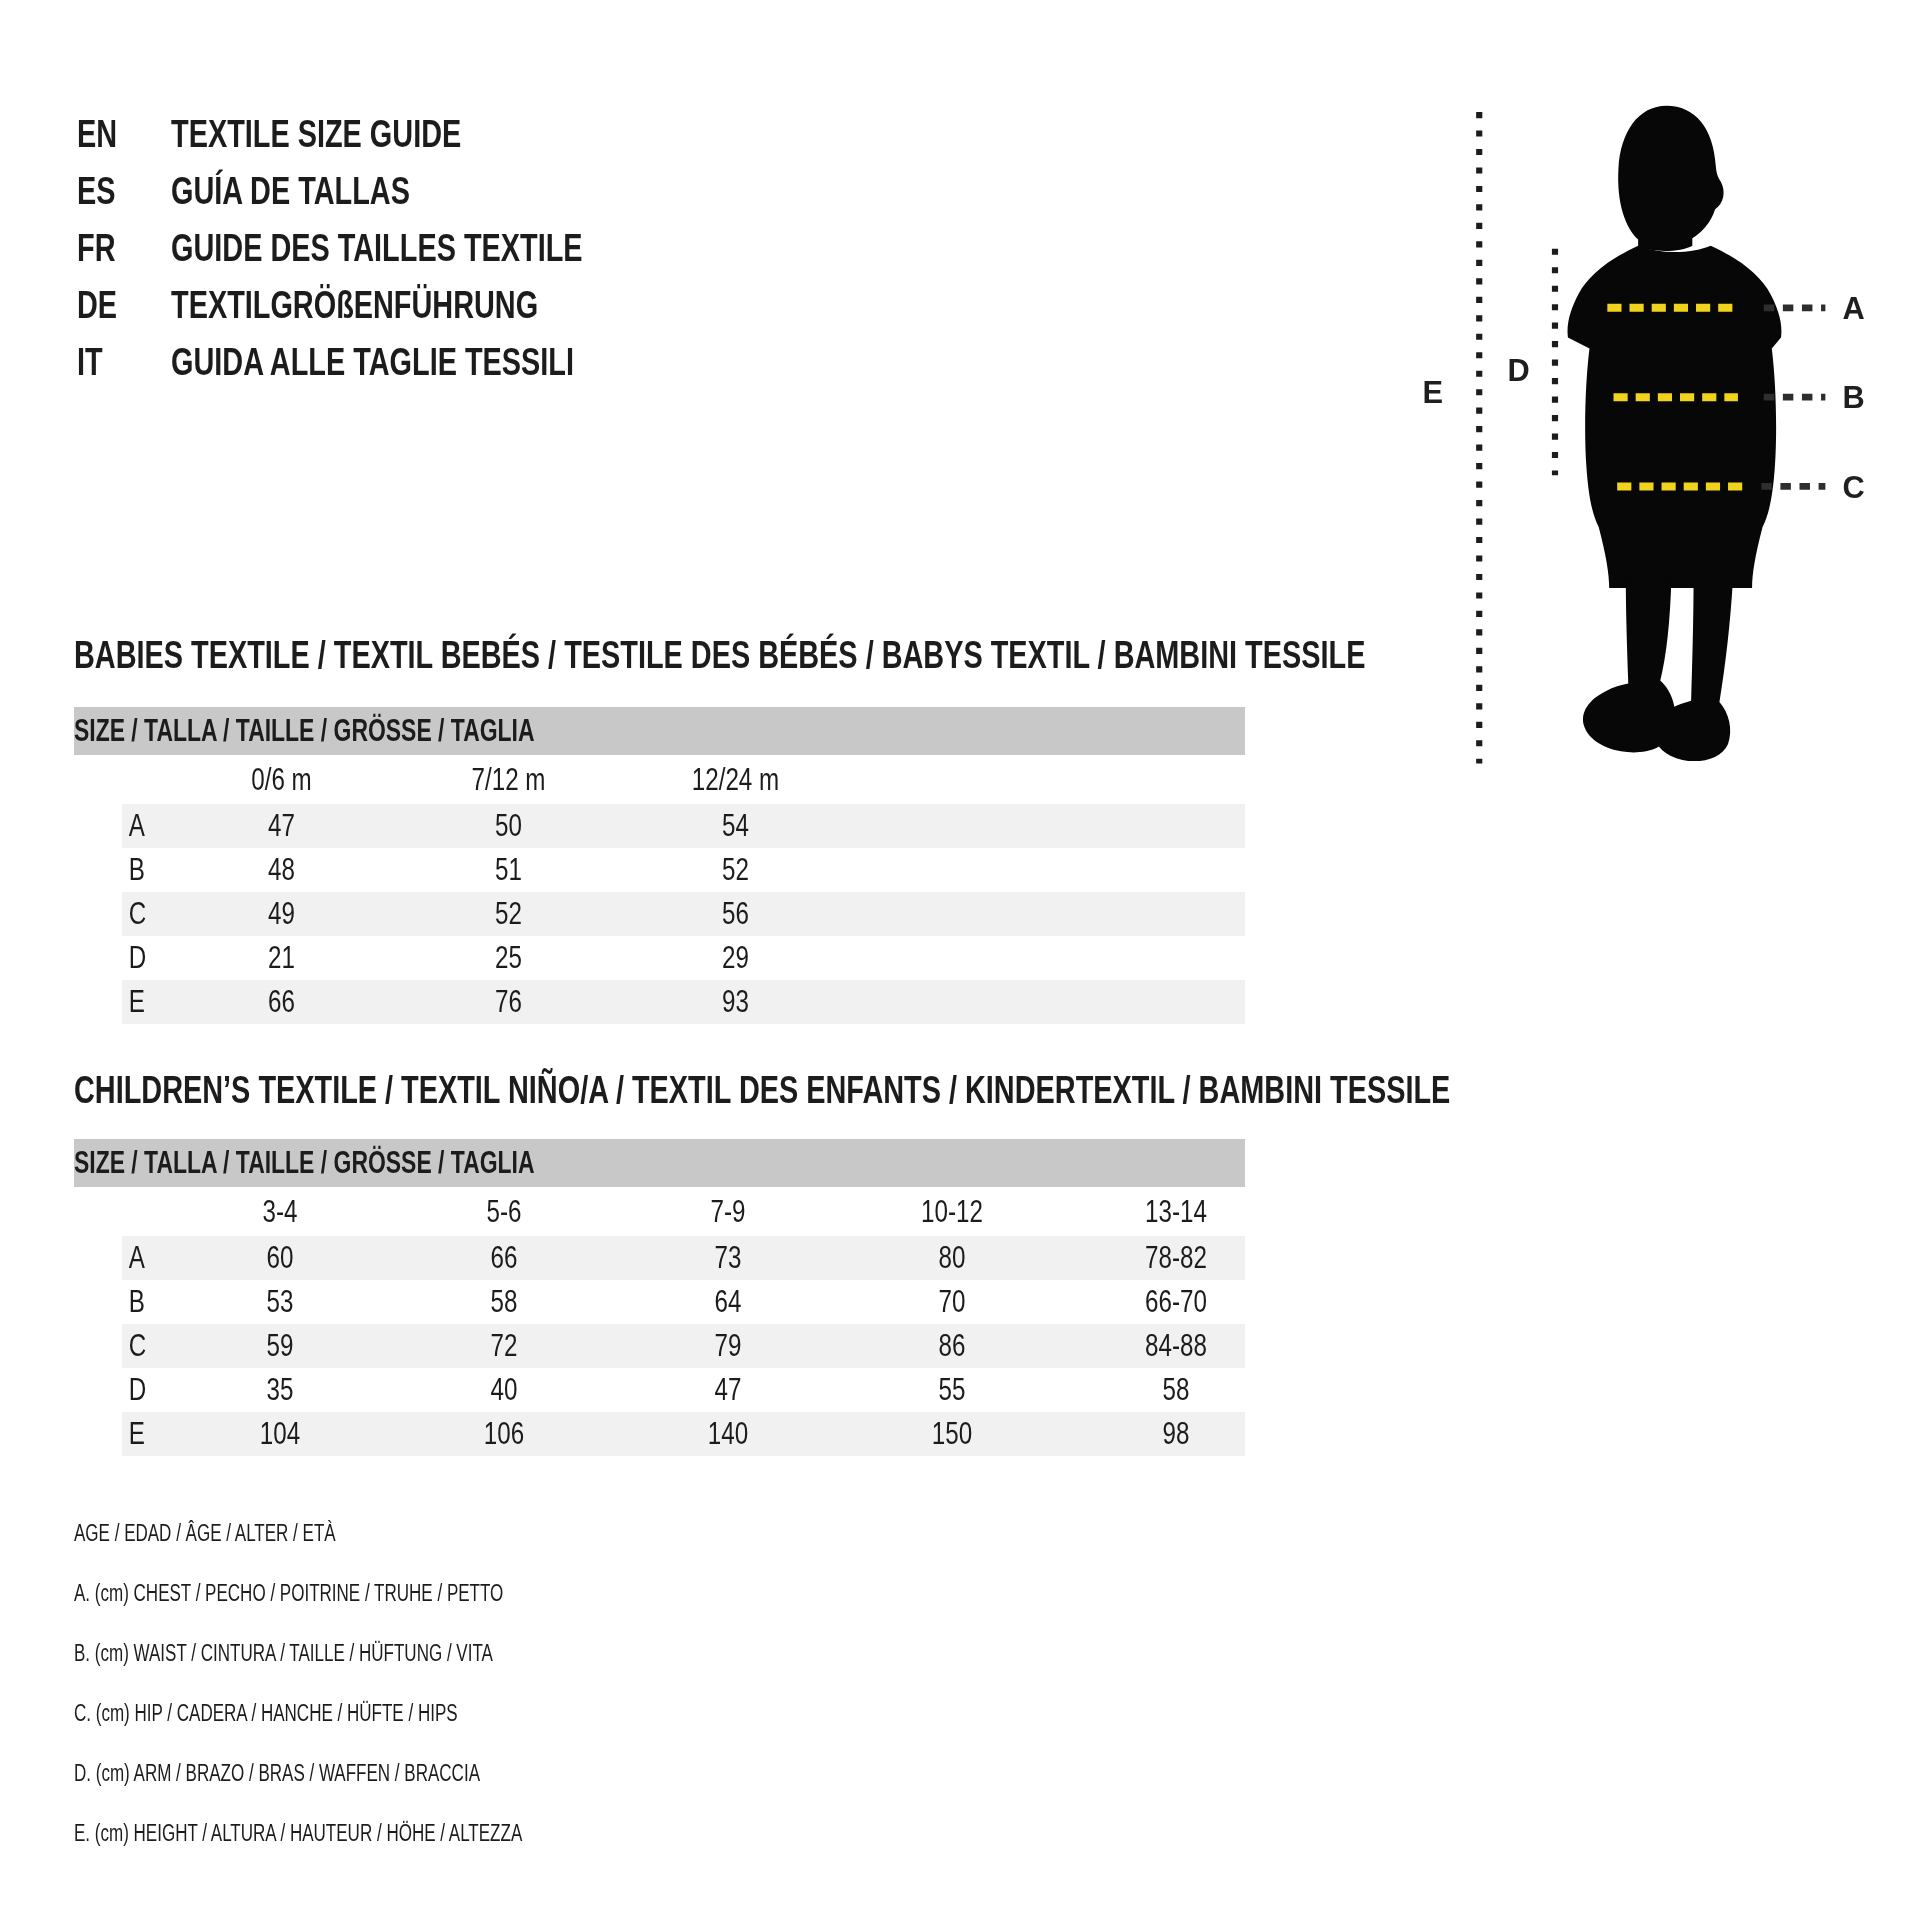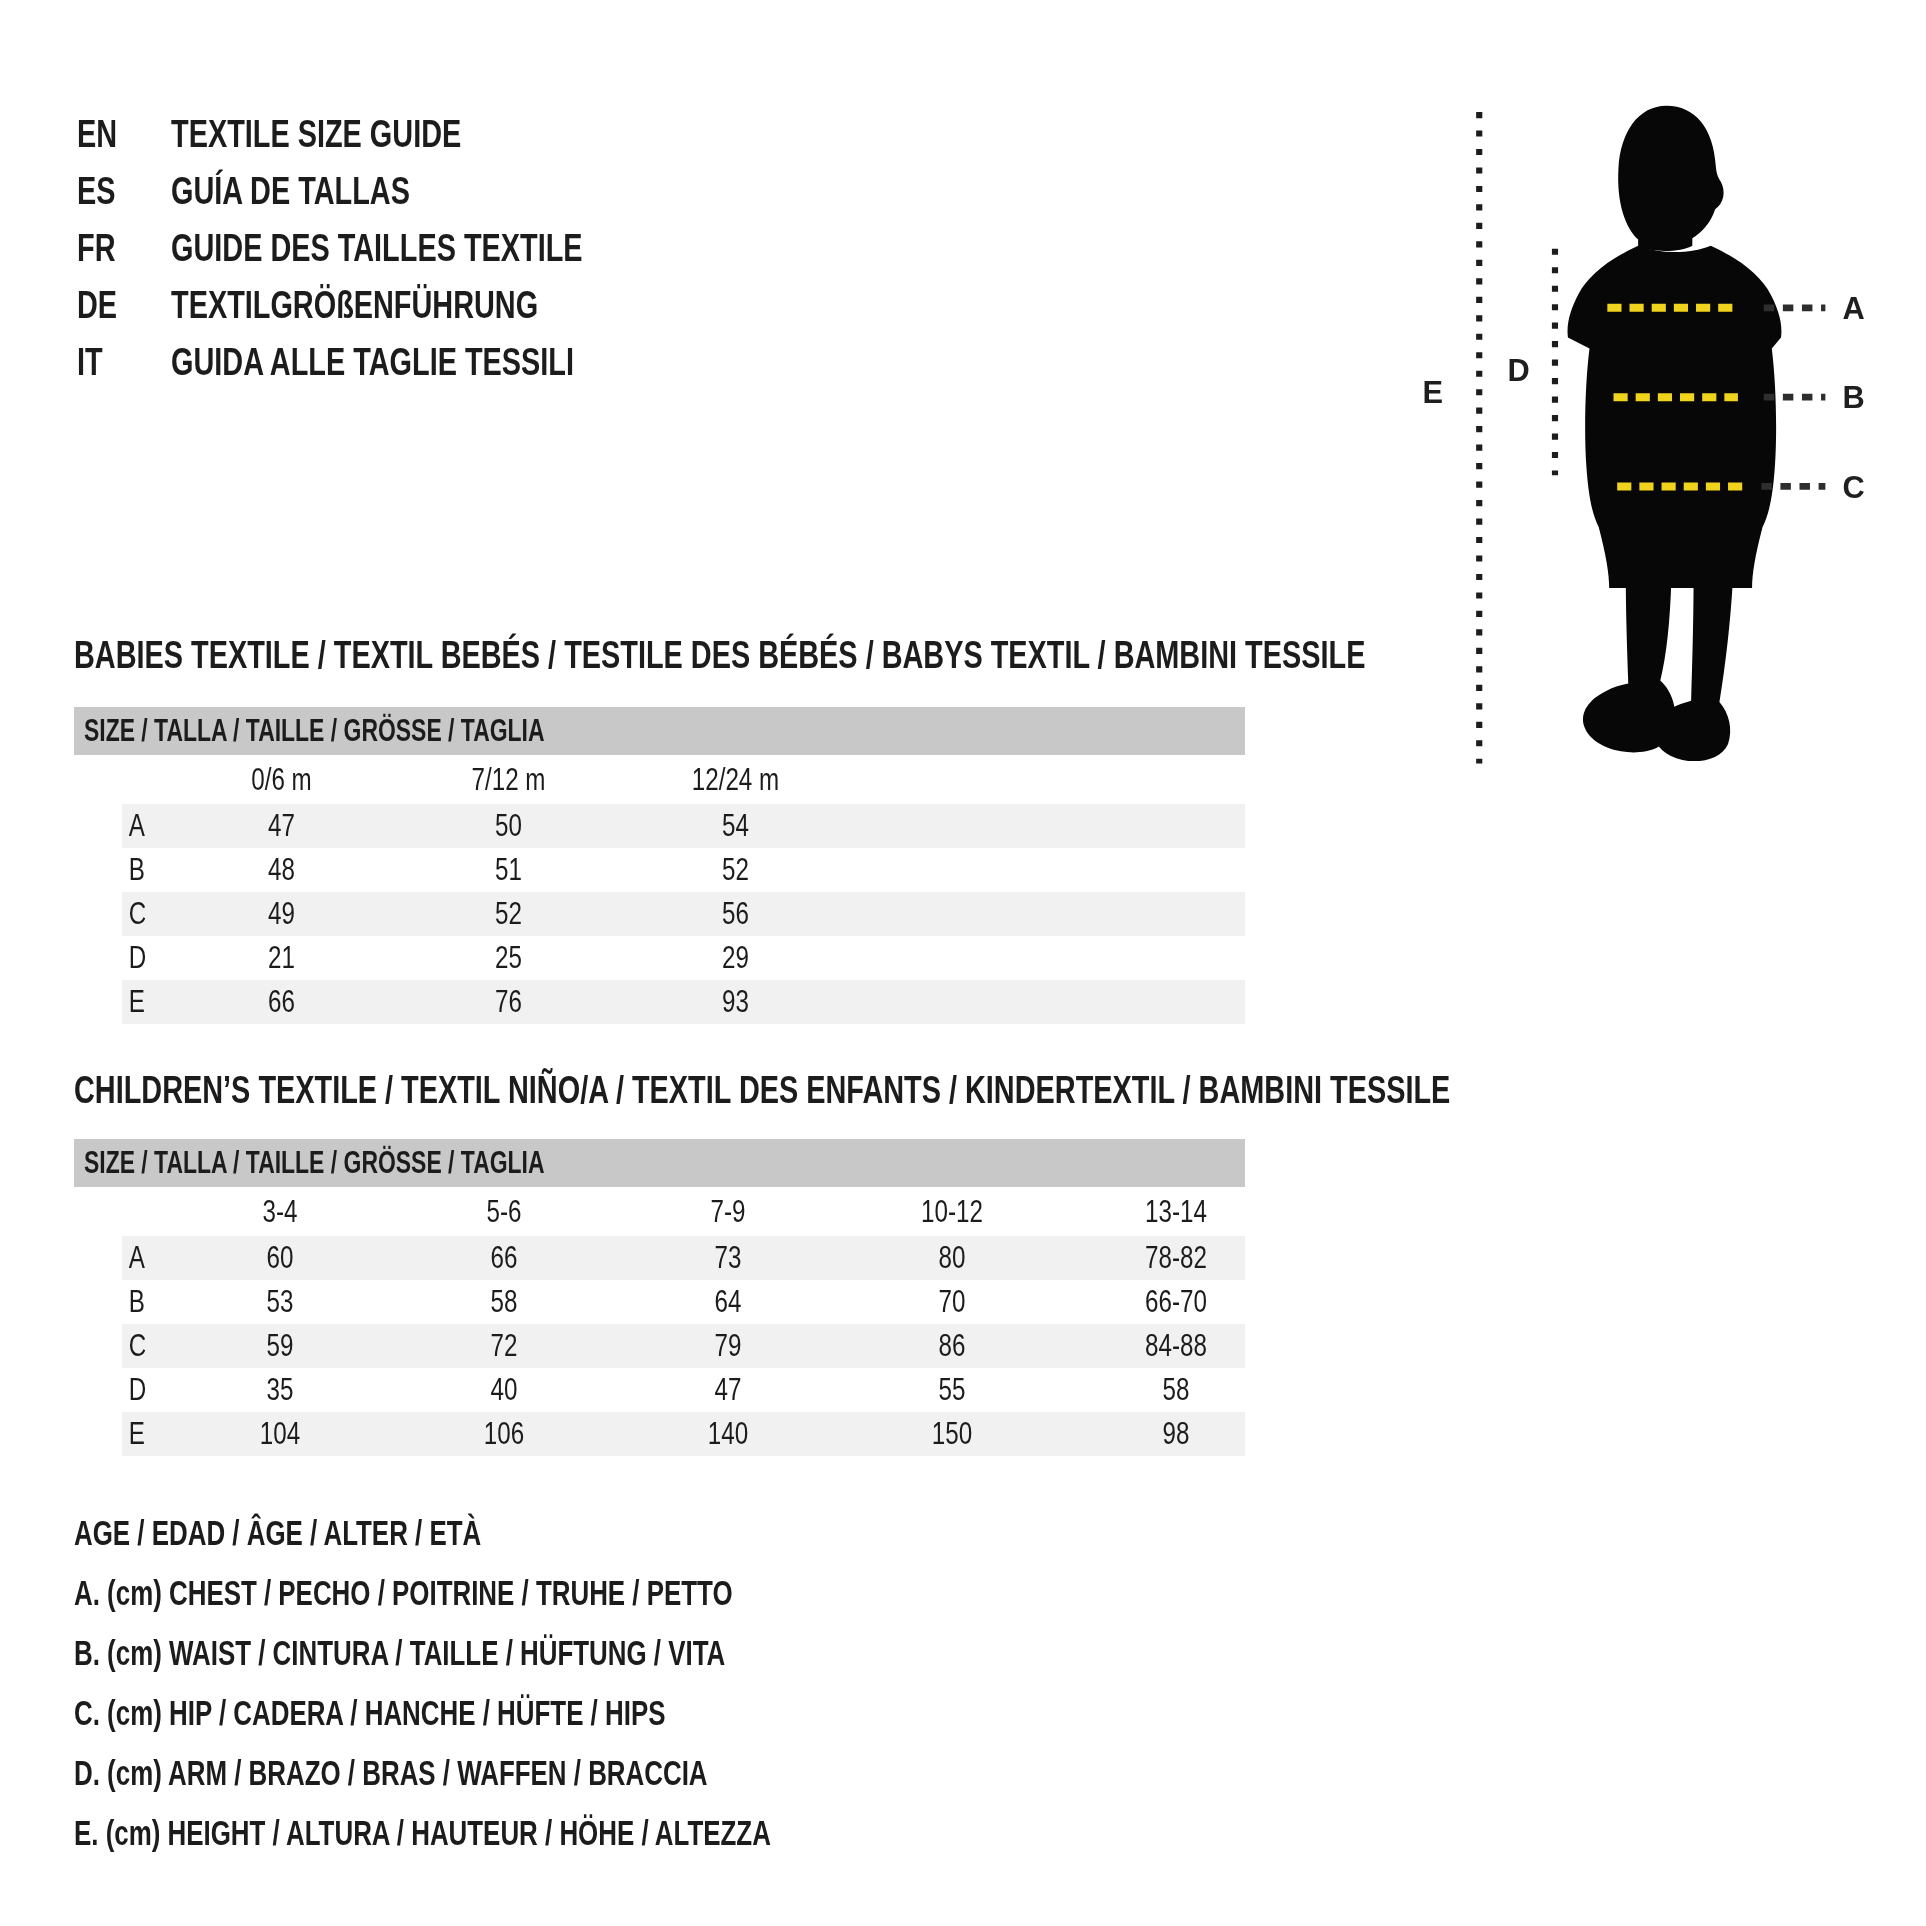--- a/index.html
+++ b/index.html
@@ -22,32 +22,32 @@
   .lang-row { display:flex; height:57px; line-height:57px; font-size:39px; font-weight:700; }
   .lang-code { width:94px; flex:0 0 94px; }
 
   
   .section-title { left:74px; font-size:39px; font-weight:700; line-height:47px; }
 
   
   .size-table { left:74px; width:1171px; }
   .size-bar {
     height:48px; line-height:48px; background:#c8c8c8;
-    padding-left:10px; font-size:31px; font-weight:700;
+    padding-left:0; font-size:31px; font-weight:700;
   }
   .t-row { display:flex; height:44px; line-height:44px; font-size:31px; font-weight:400;margin-left:48px; }
   .t-row.head { height:49px; line-height:49px; background:#ffffff; }
   .t-row.stripe { background:#f1f1f1; }
   .lbl { flex:0 0 46px; width:46px; padding-left:8.6px; transform:scaleX(.78); transform-origin:0 50%; }
   .cell-3 { flex:0 0 227px; width:227px; text-align:center; }
   .cell-5 { flex:0 0 224px; width:224px; text-align:center; }
 
   
   .legend { left:74px; top:1503px; }
-  .legend-line { height:60px; line-height:60px; font-size:35px; font-weight:700; }
+  .legend-line { height:60px; line-height:60px; font-size:23px; font-weight:400; }
 
   
   .diagram { left:1393px; top:92px; width:542px; height:715px; }
   .dotv  { stroke-width:10; stroke-dasharray:10 20; fill:none; }
   .dashy { stroke-width:13; stroke-dasharray:23 13; fill:none; }
   .dashd { stroke-width:11; stroke-dasharray:17 14; fill:none; }
   .mlabel { font-family:"Liberation Sans", sans-serif; font-weight:700; font-size:50px; fill:#1f1f1f; }
 </style>
 </head>
 <body>

